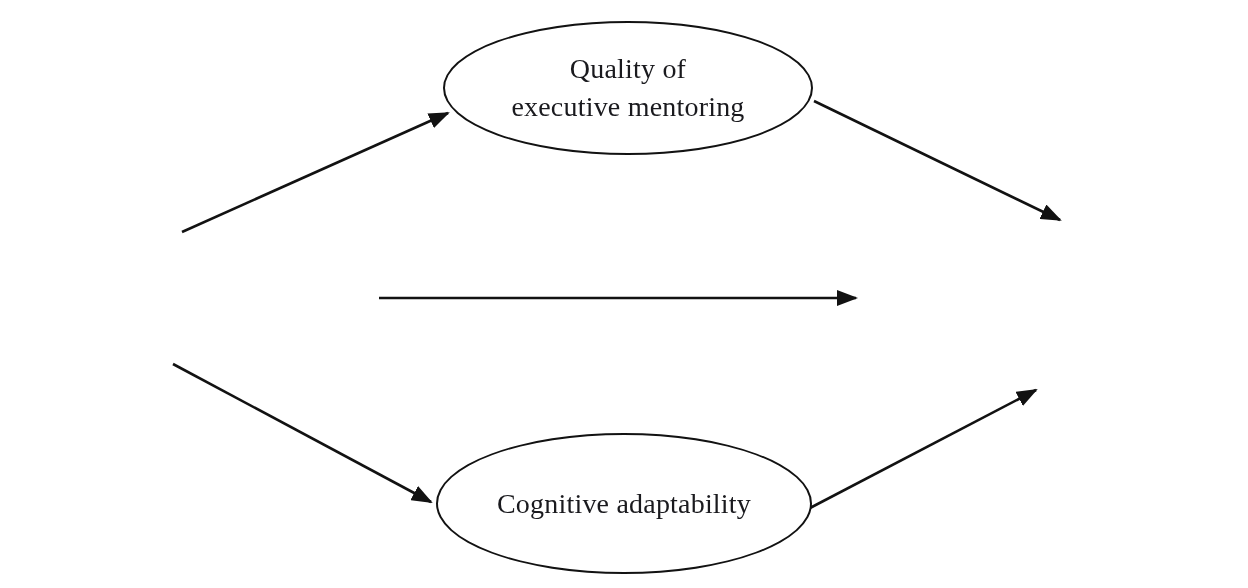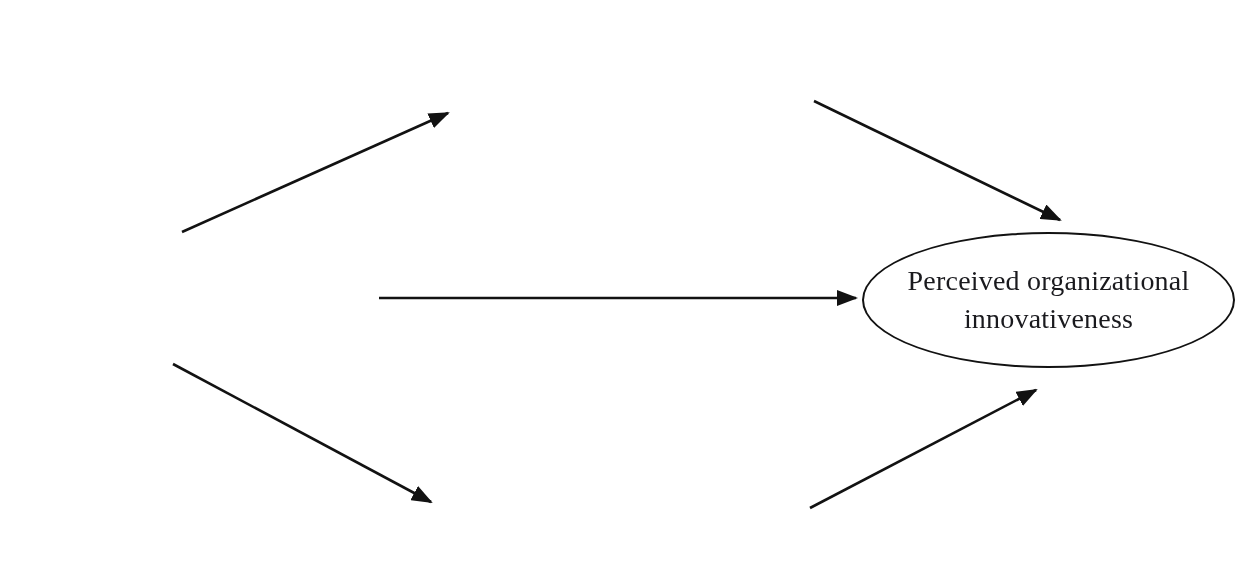--- a/index.html
+++ b/index.html
@@ -57,20 +57,23 @@
       </marker>
     </defs>
     <line x1="182" y1="232" x2="448" y2="113" stroke="#121212" stroke-width="2.6" marker-end="url(#arrowhead)"></line>
     <line x1="379" y1="298" x2="856" y2="298" stroke="#121212" stroke-width="2.6" marker-end="url(#arrowhead)"></line>
     <line x1="173" y1="364" x2="431" y2="502" stroke="#121212" stroke-width="2.6" marker-end="url(#arrowhead)"></line>
     <line x1="814" y1="101" x2="1060" y2="220" stroke="#121212" stroke-width="2.6" marker-end="url(#arrowhead)"></line>
     <line x1="810" y1="508" x2="1036" y2="390" stroke="#121212" stroke-width="2.6" marker-end="url(#arrowhead)"></line>
   </svg>
 
 
-
-  <div class="node node-poi">
-    <div class="node-label">Perceived organizational
-innovativeness</div>
+  <div class="node node-qem">
+    <div class="node-label">Quality of
+executive mentoring</div>
   </div>
 
+
+  <div class="node node-ca">
+    <div class="node-label">Cognitive adaptability</div>
+  </div>
 
 </div>
 
 </body></html>

